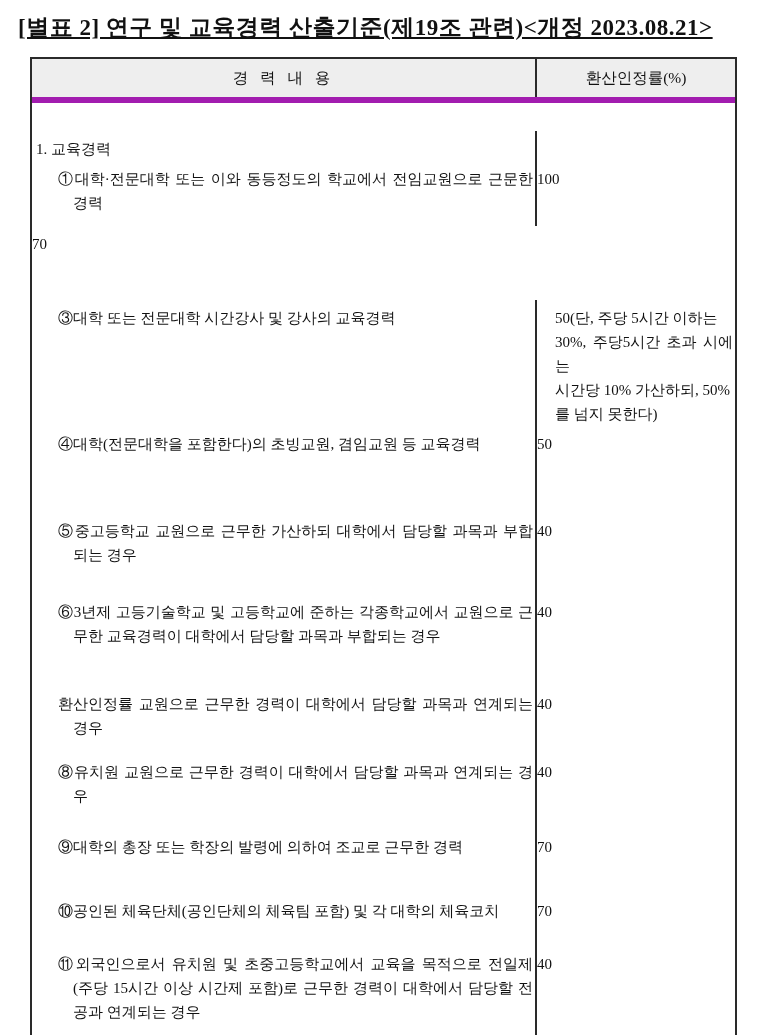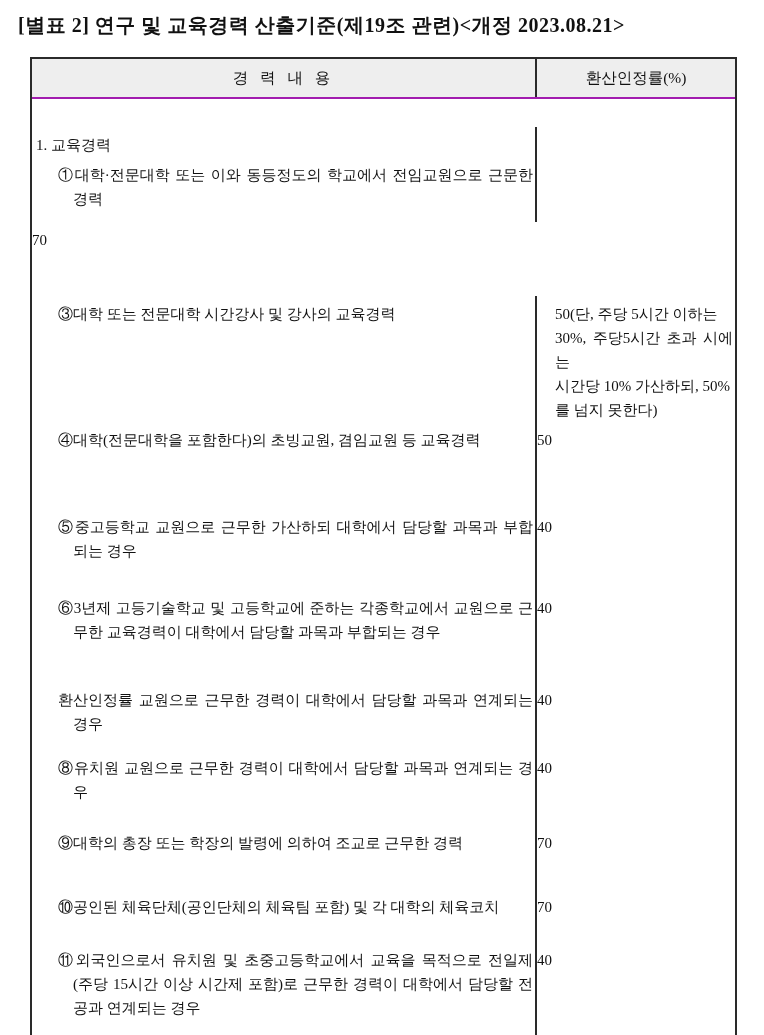--- a/index.html
+++ b/index.html
@@ -13,40 +13,41 @@
     height: 1035px;
     background: #ffffff;
     font-family: "Liberation Serif", "DejaVu Serif", serif;
     color: #111111;
     overflow: hidden;
   }
   .doc-title {
     position: absolute;
     left: 18px;
     top: 12px;
-    font-size: 20px;
+    font-size: 23px;
     font-weight: bold;
     letter-spacing: 0.5px;
     white-space: nowrap;
+    text-decoration: underline;
   }
   .doc-table {
     position: absolute;
     left: 30px;
     top: 57px;
     width: 703px;
     border: 2px solid #2a2a2a;
     box-sizing: content-box;
   }
   .trow {
     display: grid;
     grid-template-columns: 1fr 198px;
   }
   .thead {
     background: #eeeeee;
-    border-bottom: 2px solid #a21caf;
+    border-bottom: 6px solid #a21caf;
     min-height: 38px;
   }
   .thead .cell-text,
   .thead .cell-rate {
     display: flex;
     align-items: center;
     justify-content: center;
     font-size: 15.5px;
     padding: 0;
   }
@@ -98,20 +99,21 @@
       <div class="cell-rate">환산인정률(%)</div>
     </div>
 
     <div class="trow" style="min-height:36px">
       <div class="cell-text section">1. 교육경력</div>
       <div class="cell-rate"></div>
     </div>
 
     <div class="trow" style="min-height:65px">
       <div class="cell-text item">①대학·전문대학 또는 이와 동등정도의 학교에서 전임교원으로 근문한 경력</div>
+      <div class="cell-rate">100</div>
     </div>
 
     <div class="trow" style="min-height:74px">
       <div class="cell-rate">70</div>
     </div>
 
     <div class="trow" style="min-height:113px">
       <div class="cell-text item">③대학 또는 전문대학 시간강사 및 강사의 교육경력</div>
       <div class="cell-rate rate-long">50(단, 주당 5시간 이하는
 30%, 주당5시간 초과 시에는

